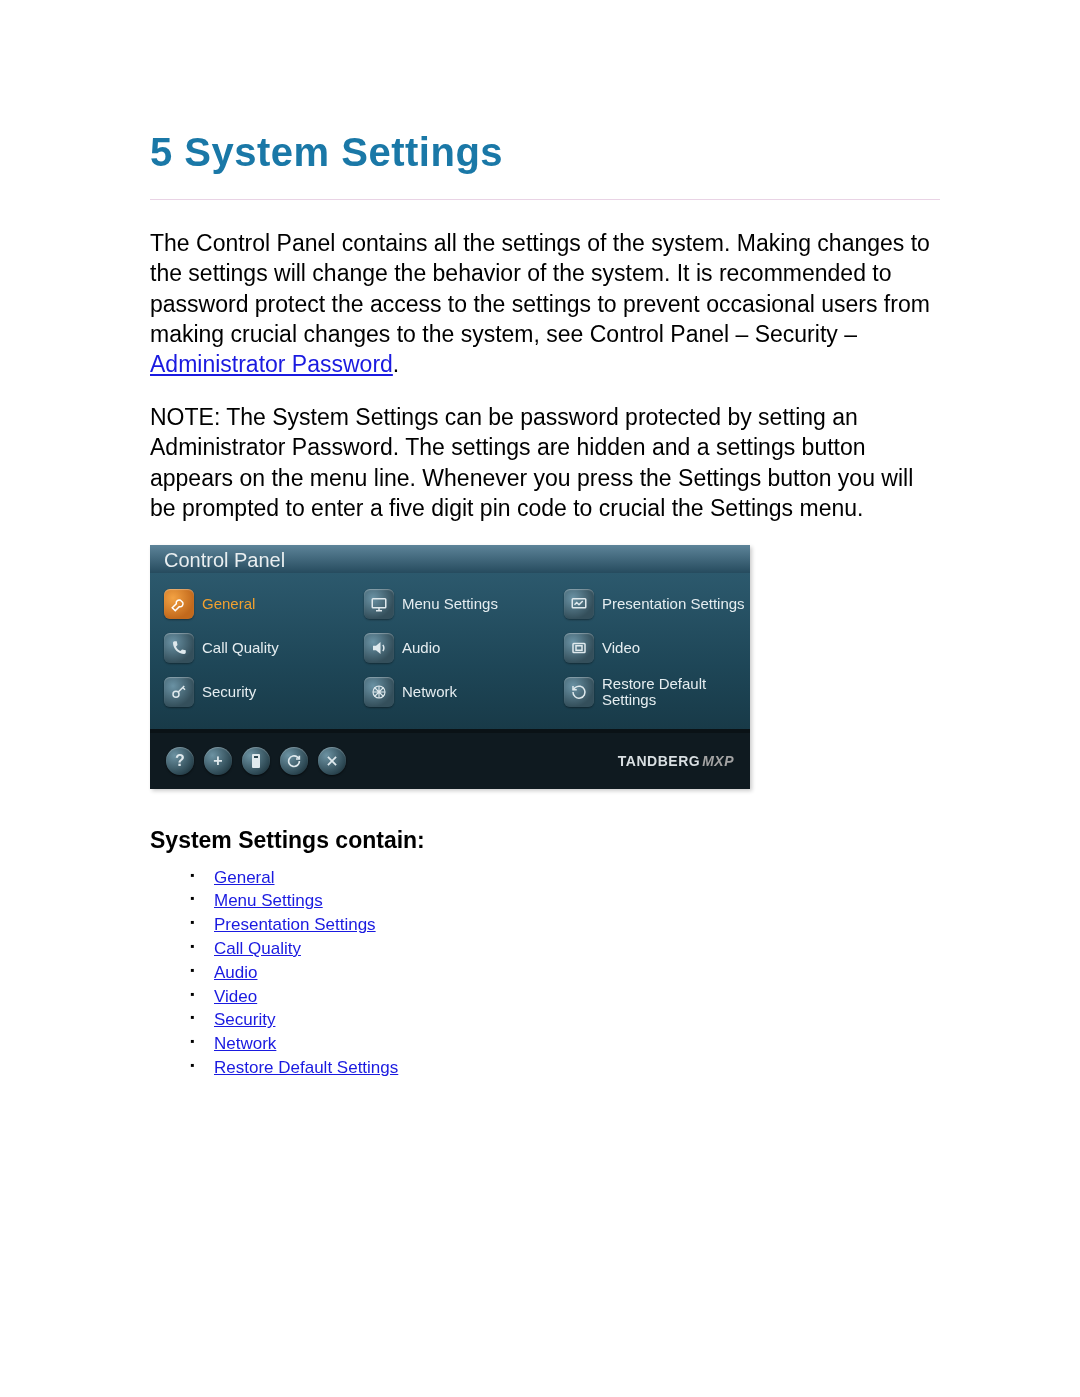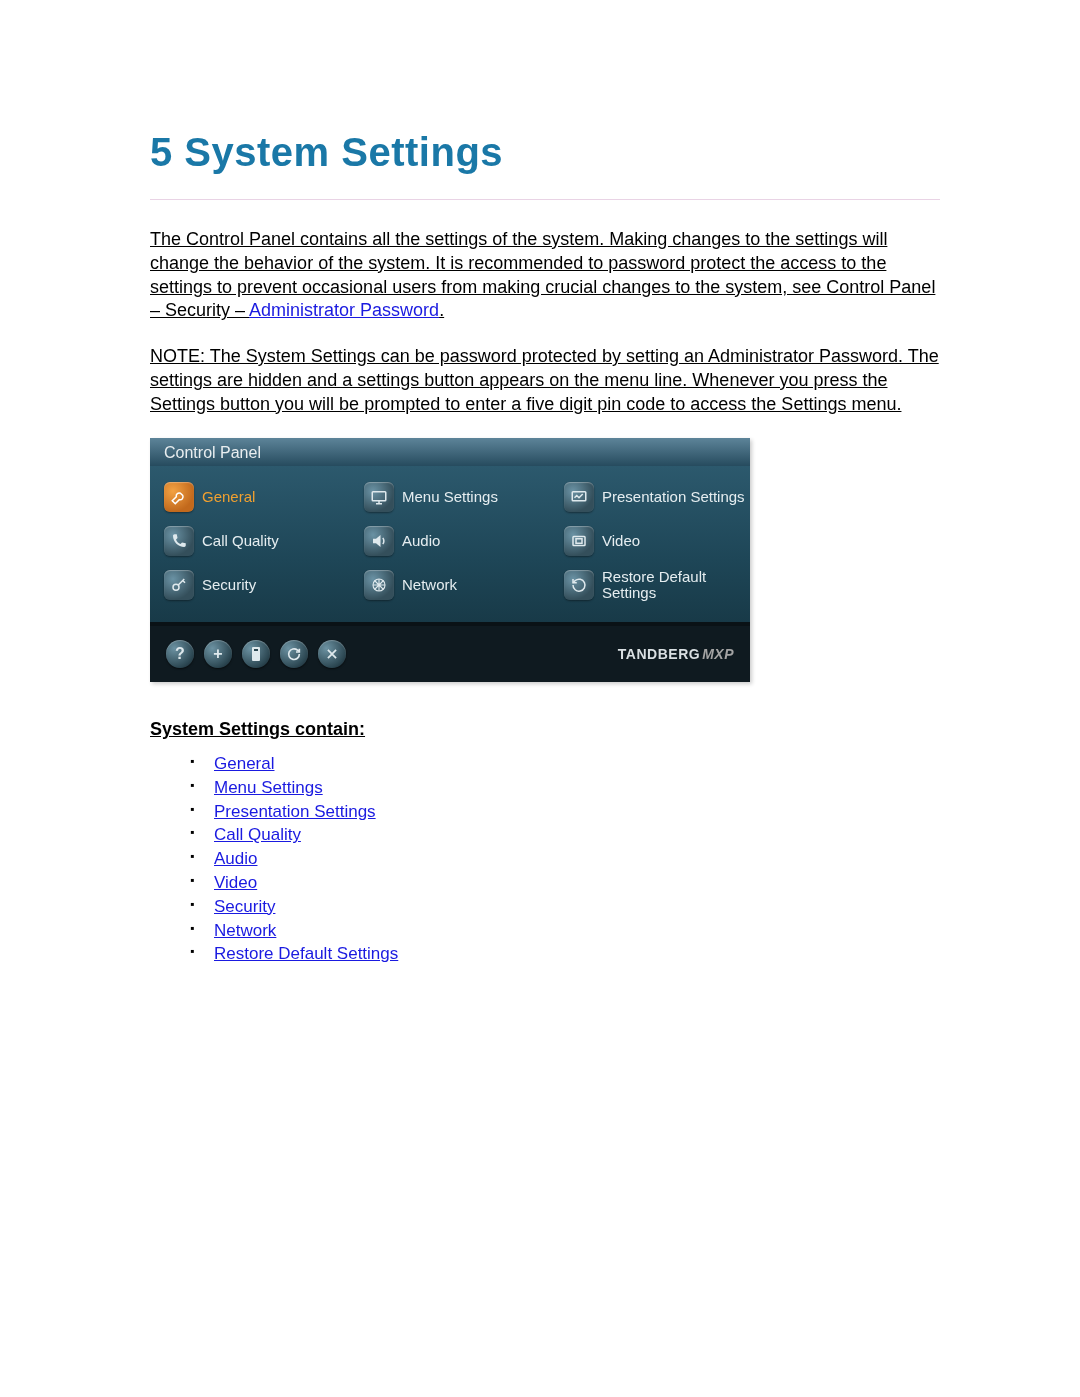--- a/index.html
+++ b/index.html
@@ -22,41 +22,40 @@
     color: #1a78a7;
     margin: 0 0 24px 0;
     letter-spacing: 0.5px;
   }
   .rule {
     height: 1px;
     background: #e9d3e5;
     margin: 8px 0 28px 0;
   }
   .para {
-    font-size: 18px;
+    font-size: 23px;
     line-height: 1.32;
     margin: 0 0 22px 0;
-    text-decoration: underline;
   }
   a.link {
     color: #1a1ae0;
     text-decoration: underline;
   }
   .bold { font-weight: bold; margin-top: 36px; }
   .panel {
     width: 600px;
     background: #1a4458;
     overflow: hidden;
     margin-bottom: 34px;
     box-shadow: 2px 2px 4px rgba(0,0,0,0.2);
   }
   .panel-header {
     height: 26px;
     padding: 2px 10px 0 14px;
-    font-size: 16px;
+    font-size: 20px;
     color: #e9eef0;
     background: linear-gradient(to bottom, #5d8499, #264b5e);
     display: flex;
     align-items: center;
   }
   .panel-body {
     display: grid;
     grid-template-columns: 200px 200px 200px;
     row-gap: 10px;
     padding: 14px 14px 20px 14px;
@@ -139,21 +138,21 @@
 
 <div class="page">
 
   <h1 class="section-title">5  System Settings</h1>
   <div class="rule"></div>
 
   <p class="para">
     <span>The Control Panel contains all the settings of the system. Making changes to the settings will change the behavior of the system. It is recommended to password protect the access to the settings to prevent occasional users from making crucial changes to the system, see Control Panel – Security – </span><a href="#" class="link">Administrator Password</a><span>.</span>
   </p>
 
-  <p class="para">NOTE: The System Settings can be password protected by setting an Administrator Password. The settings are hidden and a settings button appears on the menu line. Whenever you press the Settings button you will be prompted to enter a five digit pin code to access the Settings menu.</p>
+  <p class="para">NOTE: The System Settings can be password protected by setting an Administrator Password. The settings are hidden and a settings button appears on the menu line. Whenever you press the Settings button you will be prompted to enter a five digit pin code to crucial the Settings menu.</p>
 
   <div class="panel">
     <div class="panel-header">Control Panel</div>
     <div class="panel-body">
 
       <div class="panel-item selected">
         <span class="picon selected">
           <svg viewBox="0 0 24 24" fill="none" stroke="#fff" stroke-width="2">
               <path d="M14 7a4 4 0 0 0-5.6 4.6L3 17l4 4 5.4-5.4A4 4 0 0 0 17 10l-3-3z"></path>
             </svg>

